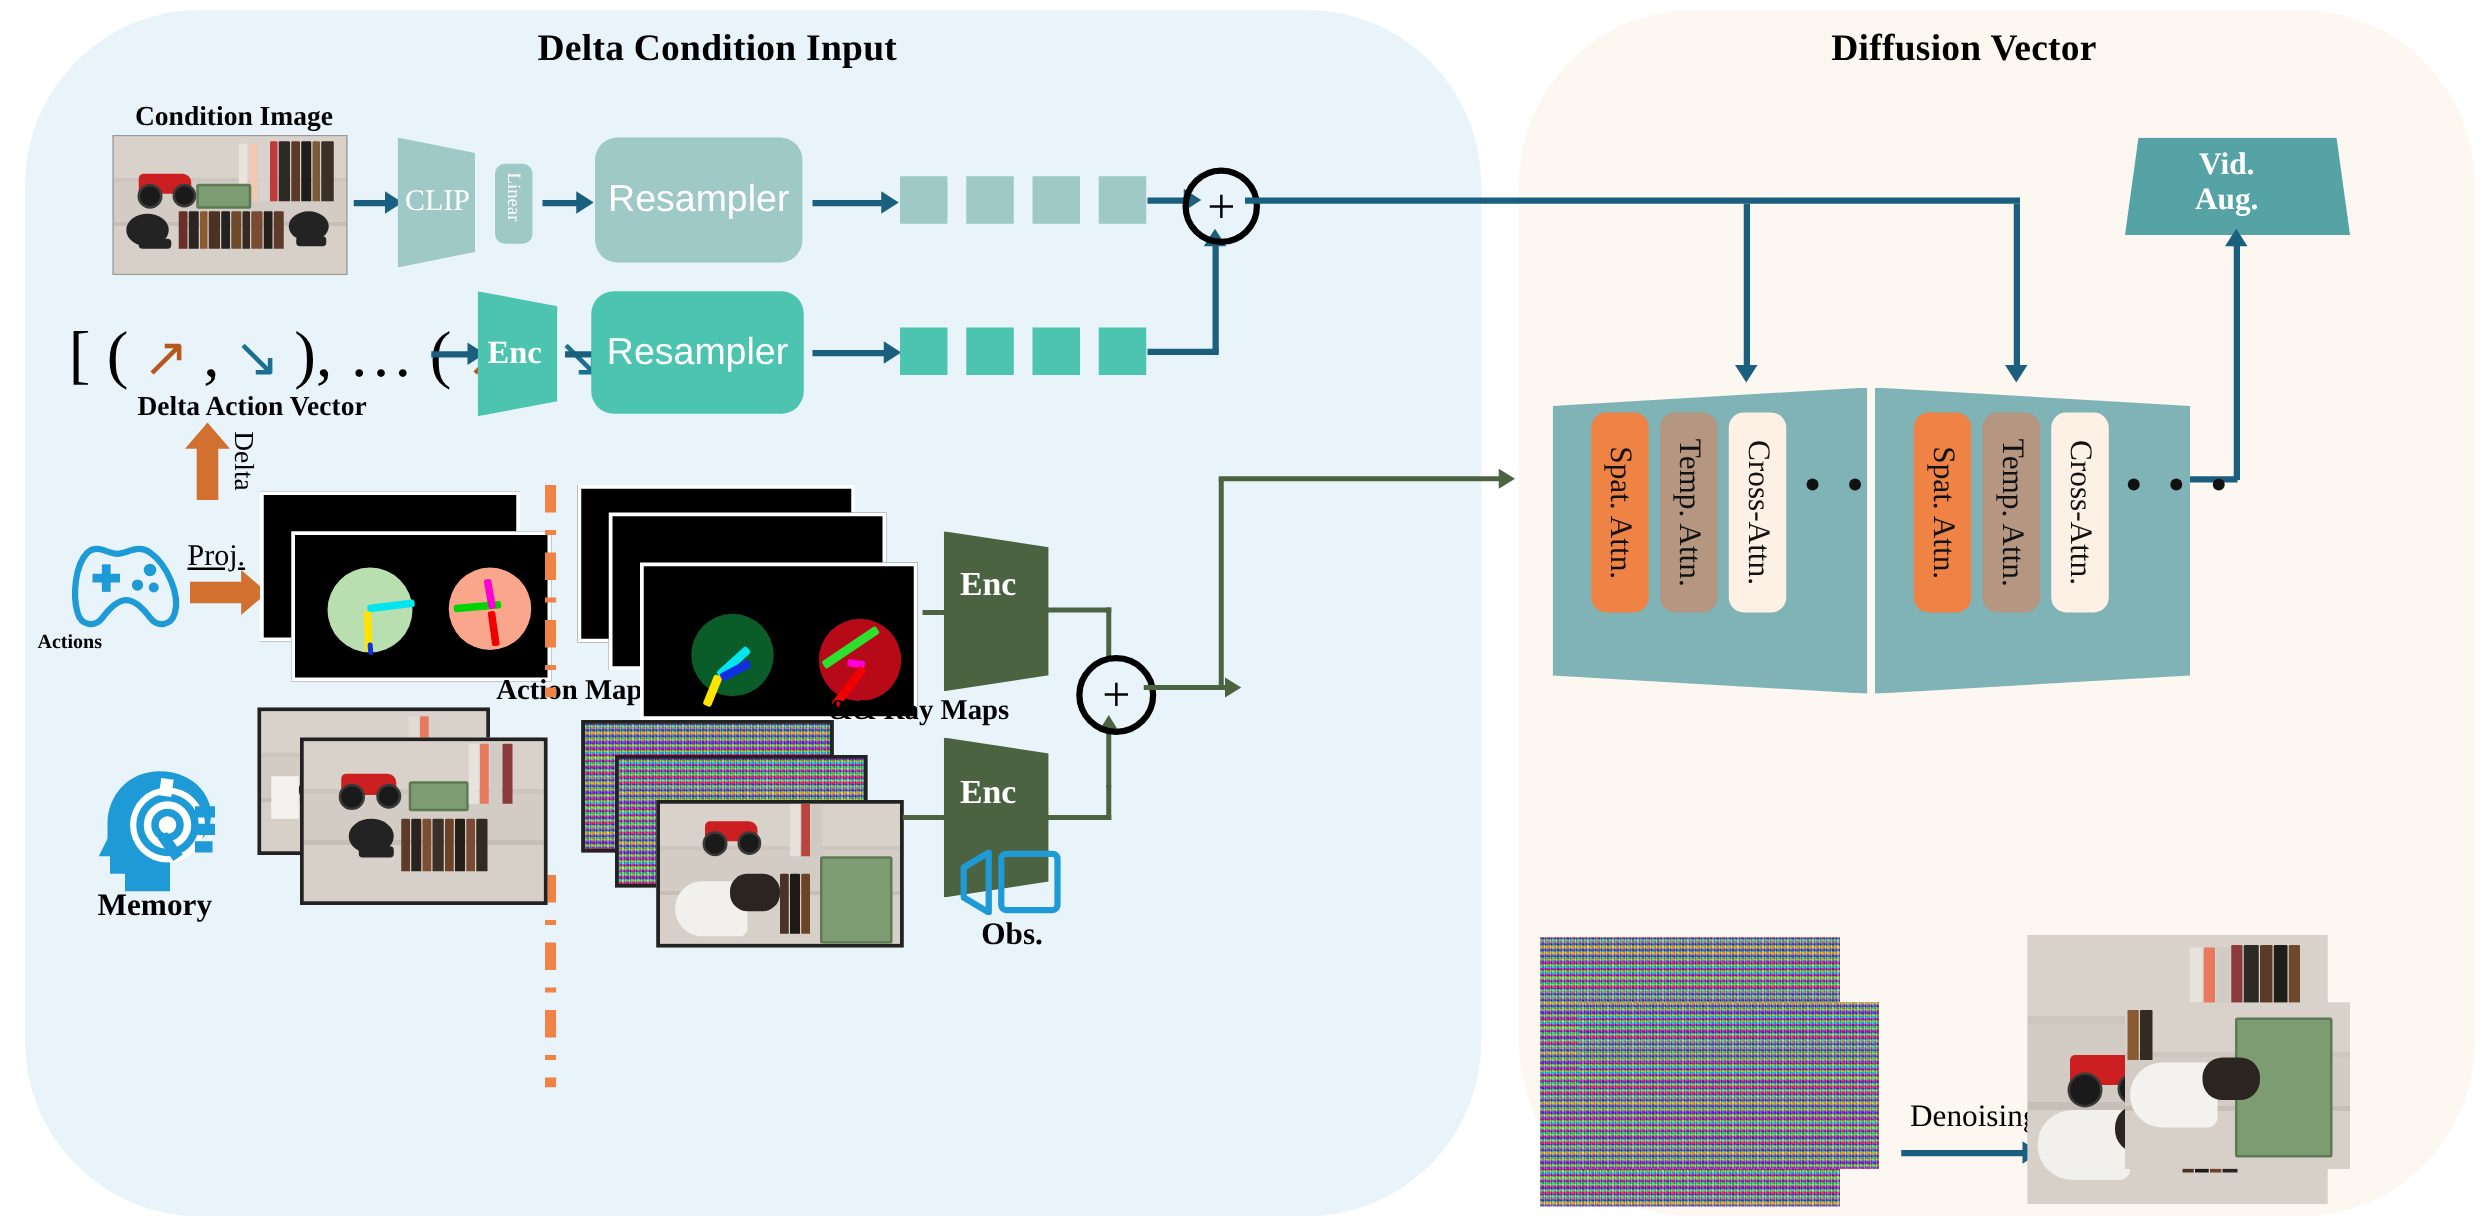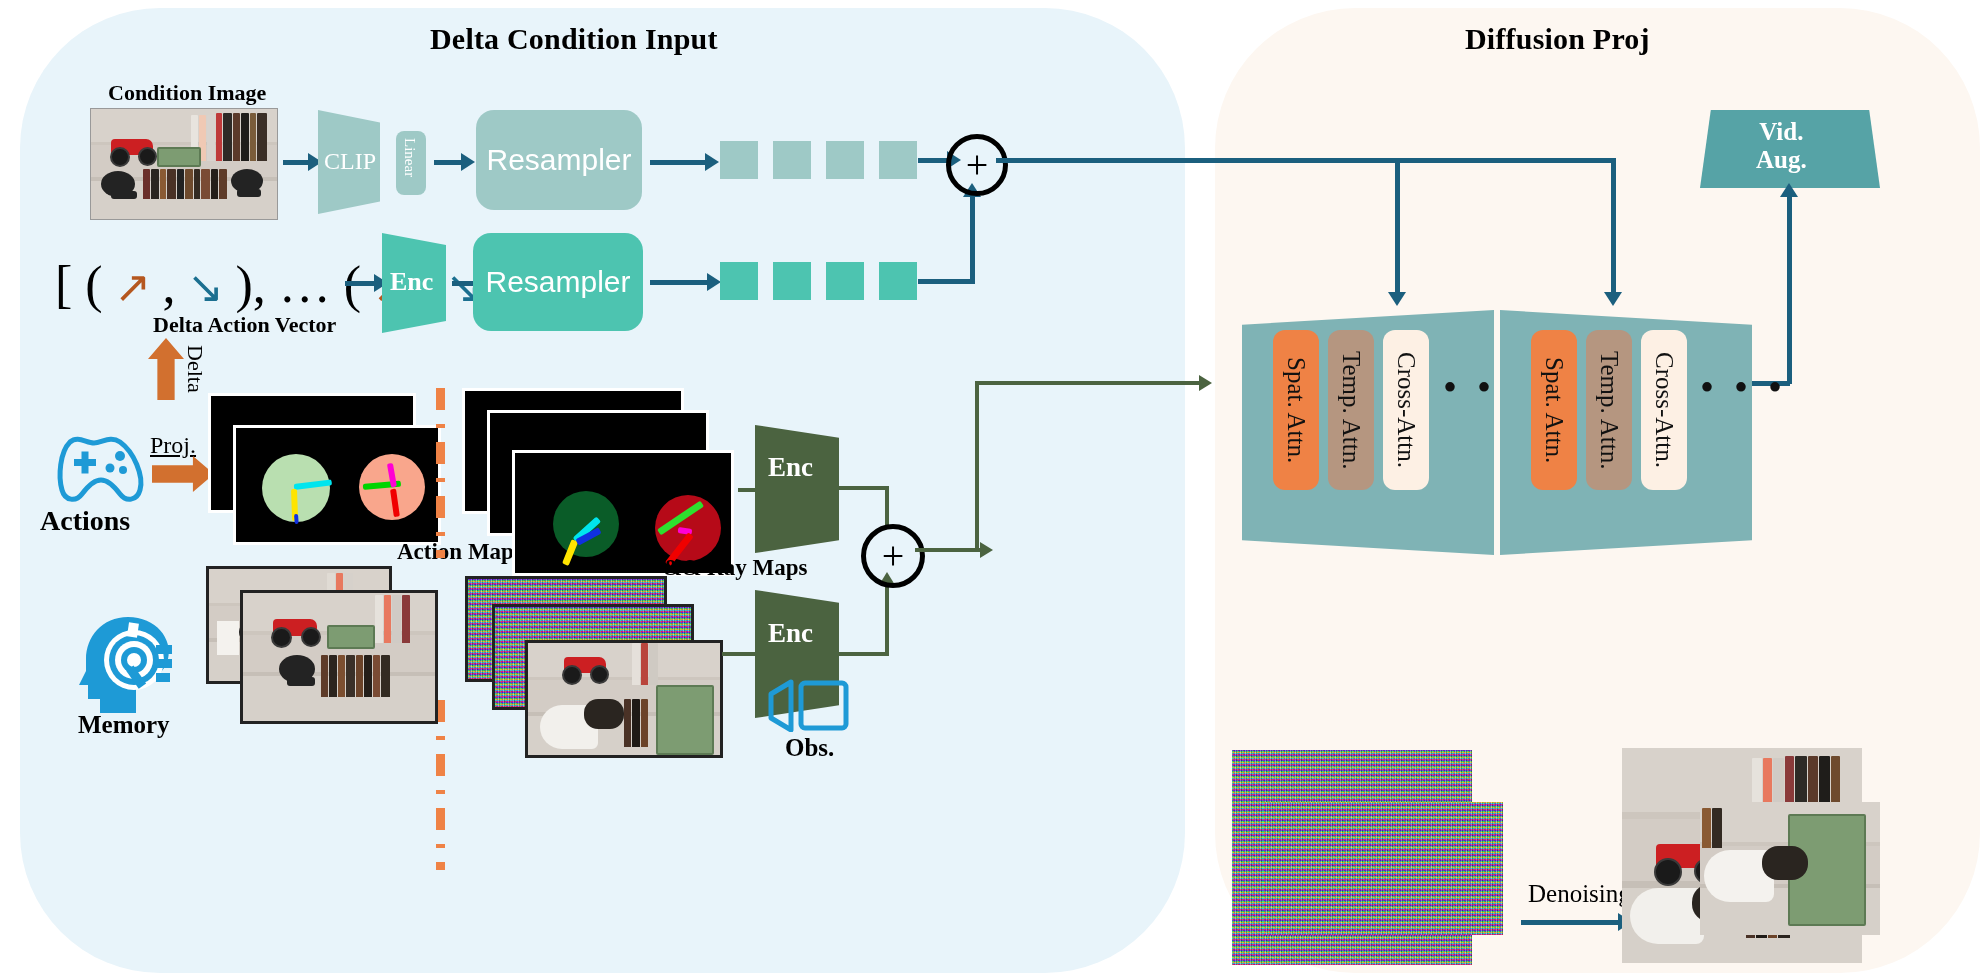--- a/index.html
+++ b/index.html
@@ -157,21 +157,21 @@
   <span style="font-size:52px;">[&nbsp;(</span>
   <span style="color:#b5571f;font-size:44px;display:inline-block;transform:rotate(0deg);">↗</span>
   <span style="font-size:52px;">,</span>
   <span style="color:#1b6f90;font-size:44px;">↘</span>
   <span style="font-size:52px;">),&nbsp;…&nbsp;(</span>
   <span style="color:#b5571f;font-size:44px;">↗</span>
   <span style="font-size:52px;">,</span>
   <span style="color:#1b6f90;font-size:44px;">↘</span>
   <span style="font-size:52px;">)]</span>
 </div>
-<div class="lbl" style="left:110px;top:312px;font-size:22px;margin-left:43px;">Delta Action Vector</div>
+<div class="lbl" style="left:110px;top:312px;font-size:22px;">Delta Action Vector</div>
 
 <div class="arrow-h" style="left:345px;top:281px;width:30px;"></div>
 
 <div class="trap" style="left:382px;top:233px;width:64px;height:100px;background:#4dc4b0;
             clip-path:polygon(0 0,100% 12%,100% 88%,0 100%);"></div>
 <div class="lbl" style="left:390px;top:267px;font-size:26px;color:#fff;">Enc</div>
 <div class="arrow-h" style="left:452px;top:281px;width:24px;"></div>
 
 <div class="rr" style="left:473px;top:233px;width:170px;height:98px;background:#4dc4b0;font-size:30px;">
   <span>Resampler</span>
@@ -195,21 +195,21 @@
 <div style="position:absolute;left:182px;top:345px;writing-mode:vertical-rl;font-size:22px;color:#000;">Delta</div>
 
 <svg style="position:absolute;left:48px;top:434px;" width="106" height="70" viewBox="0 0 106 70">
   <path d="M22 8 C30 1 38 9 46 9 C54 9 62 1 72 8 C86 18 96 42 92 56 C89 67 78 68 72 60 C66 52 60 46 53 46 C46 46 40 52 34 60 C28 68 17 67 14 56 C10 42 12 18 22 8 Z" fill="none" stroke="#1e9ad6" stroke-width="5"></path>
   <rect x="26" y="25" width="22" height="7" fill="#1e9ad6"></rect>
   <rect x="33.5" y="17.5" width="7" height="22" fill="#1e9ad6"></rect>
   <circle cx="72" cy="22" r="5" fill="#1e9ad6"></circle>
   <circle cx="62" cy="34" r="4.5" fill="#1e9ad6"></circle>
   <circle cx="75" cy="36" r="4" fill="#1e9ad6"></circle>
 </svg>
-<div class="lbl" style="left:40px;top:505px;font-size:28px;">Actions</div>
+<div class="lbl" style="left:30px;top:505px;font-size:16px;">Actions</div>
 
 <div class="lbl-plain" style="left:150px;top:432px;font-size:24px;text-decoration:underline;">Proj.</div>
 <div class="orange-arrow-r" style="left:152px;top:456px;width:62px;height:36px;background:#d2702f;
             clip-path:polygon(0 26%,66% 26%,66% 0,100% 50%,66% 100%,66% 74%,0 74%);"></div>
 
 <div class="amap" style="left:208px;top:393px;width:208px;height:120px;"></div>
 <div class="amap" style="left:233px;top:425px;width:208px;height:120px;">
   <div class="disc" style="left:26px;top:26px;width:68px;height:68px;background:#b9dfb0;"></div>
   <div class="stick" style="left:58px;top:56px;width:38px;height:6px;background:#00e5ee;transform:rotate(-7deg);"></div>
   <div class="stick" style="left:58px;top:58px;width:32px;height:6px;background:#ffe400;transform:rotate(88deg);"></div>
@@ -329,21 +329,21 @@
 <div class="line-b" style="left:885px;top:628px;width:4px;height:28px;background:#4b6340;"></div>
 
 <div class="plus-circle" style="left:861px;top:524px;width:54px;height:54px;">
   <span>+</span>
 </div>
 <div class="arrow-g" style="left:915px;top:548px;width:66px;"></div>
 <div class="line-b" style="left:975px;top:383px;width:4px;height:167px;background:#4b6340;"></div>
 <div class="arrow-g" style="left:975px;top:381px;width:225px;"></div>
 
 <div class="panel" id="right-panel"></div>
-<div class="panel-title" id="right-title">Diffusion Proj</div>
+<div class="panel-title" id="right-title">Diffusion Vector</div>
 
 <div class="line-b" style="left:996px;top:158px;width:620px;height:5px;"></div>
 <div class="arrow-v-dn" style="left:1395px;top:163px;height:130px;"></div>
 <div class="arrow-v-dn" style="left:1611px;top:163px;height:130px;"></div>
 
 <div class="trap" style="left:1700px;top:110px;width:180px;height:78px;background:#56a3a6;
             clip-path:polygon(6% 0,94% 0,100% 100%,0 100%);"></div>
 <div style="position:absolute;left:1756px;top:118px;text-align:center;color:#fff;font-size:25px;font-weight:bold;
             line-height:1.12;">
   <div>Vid.</div>

